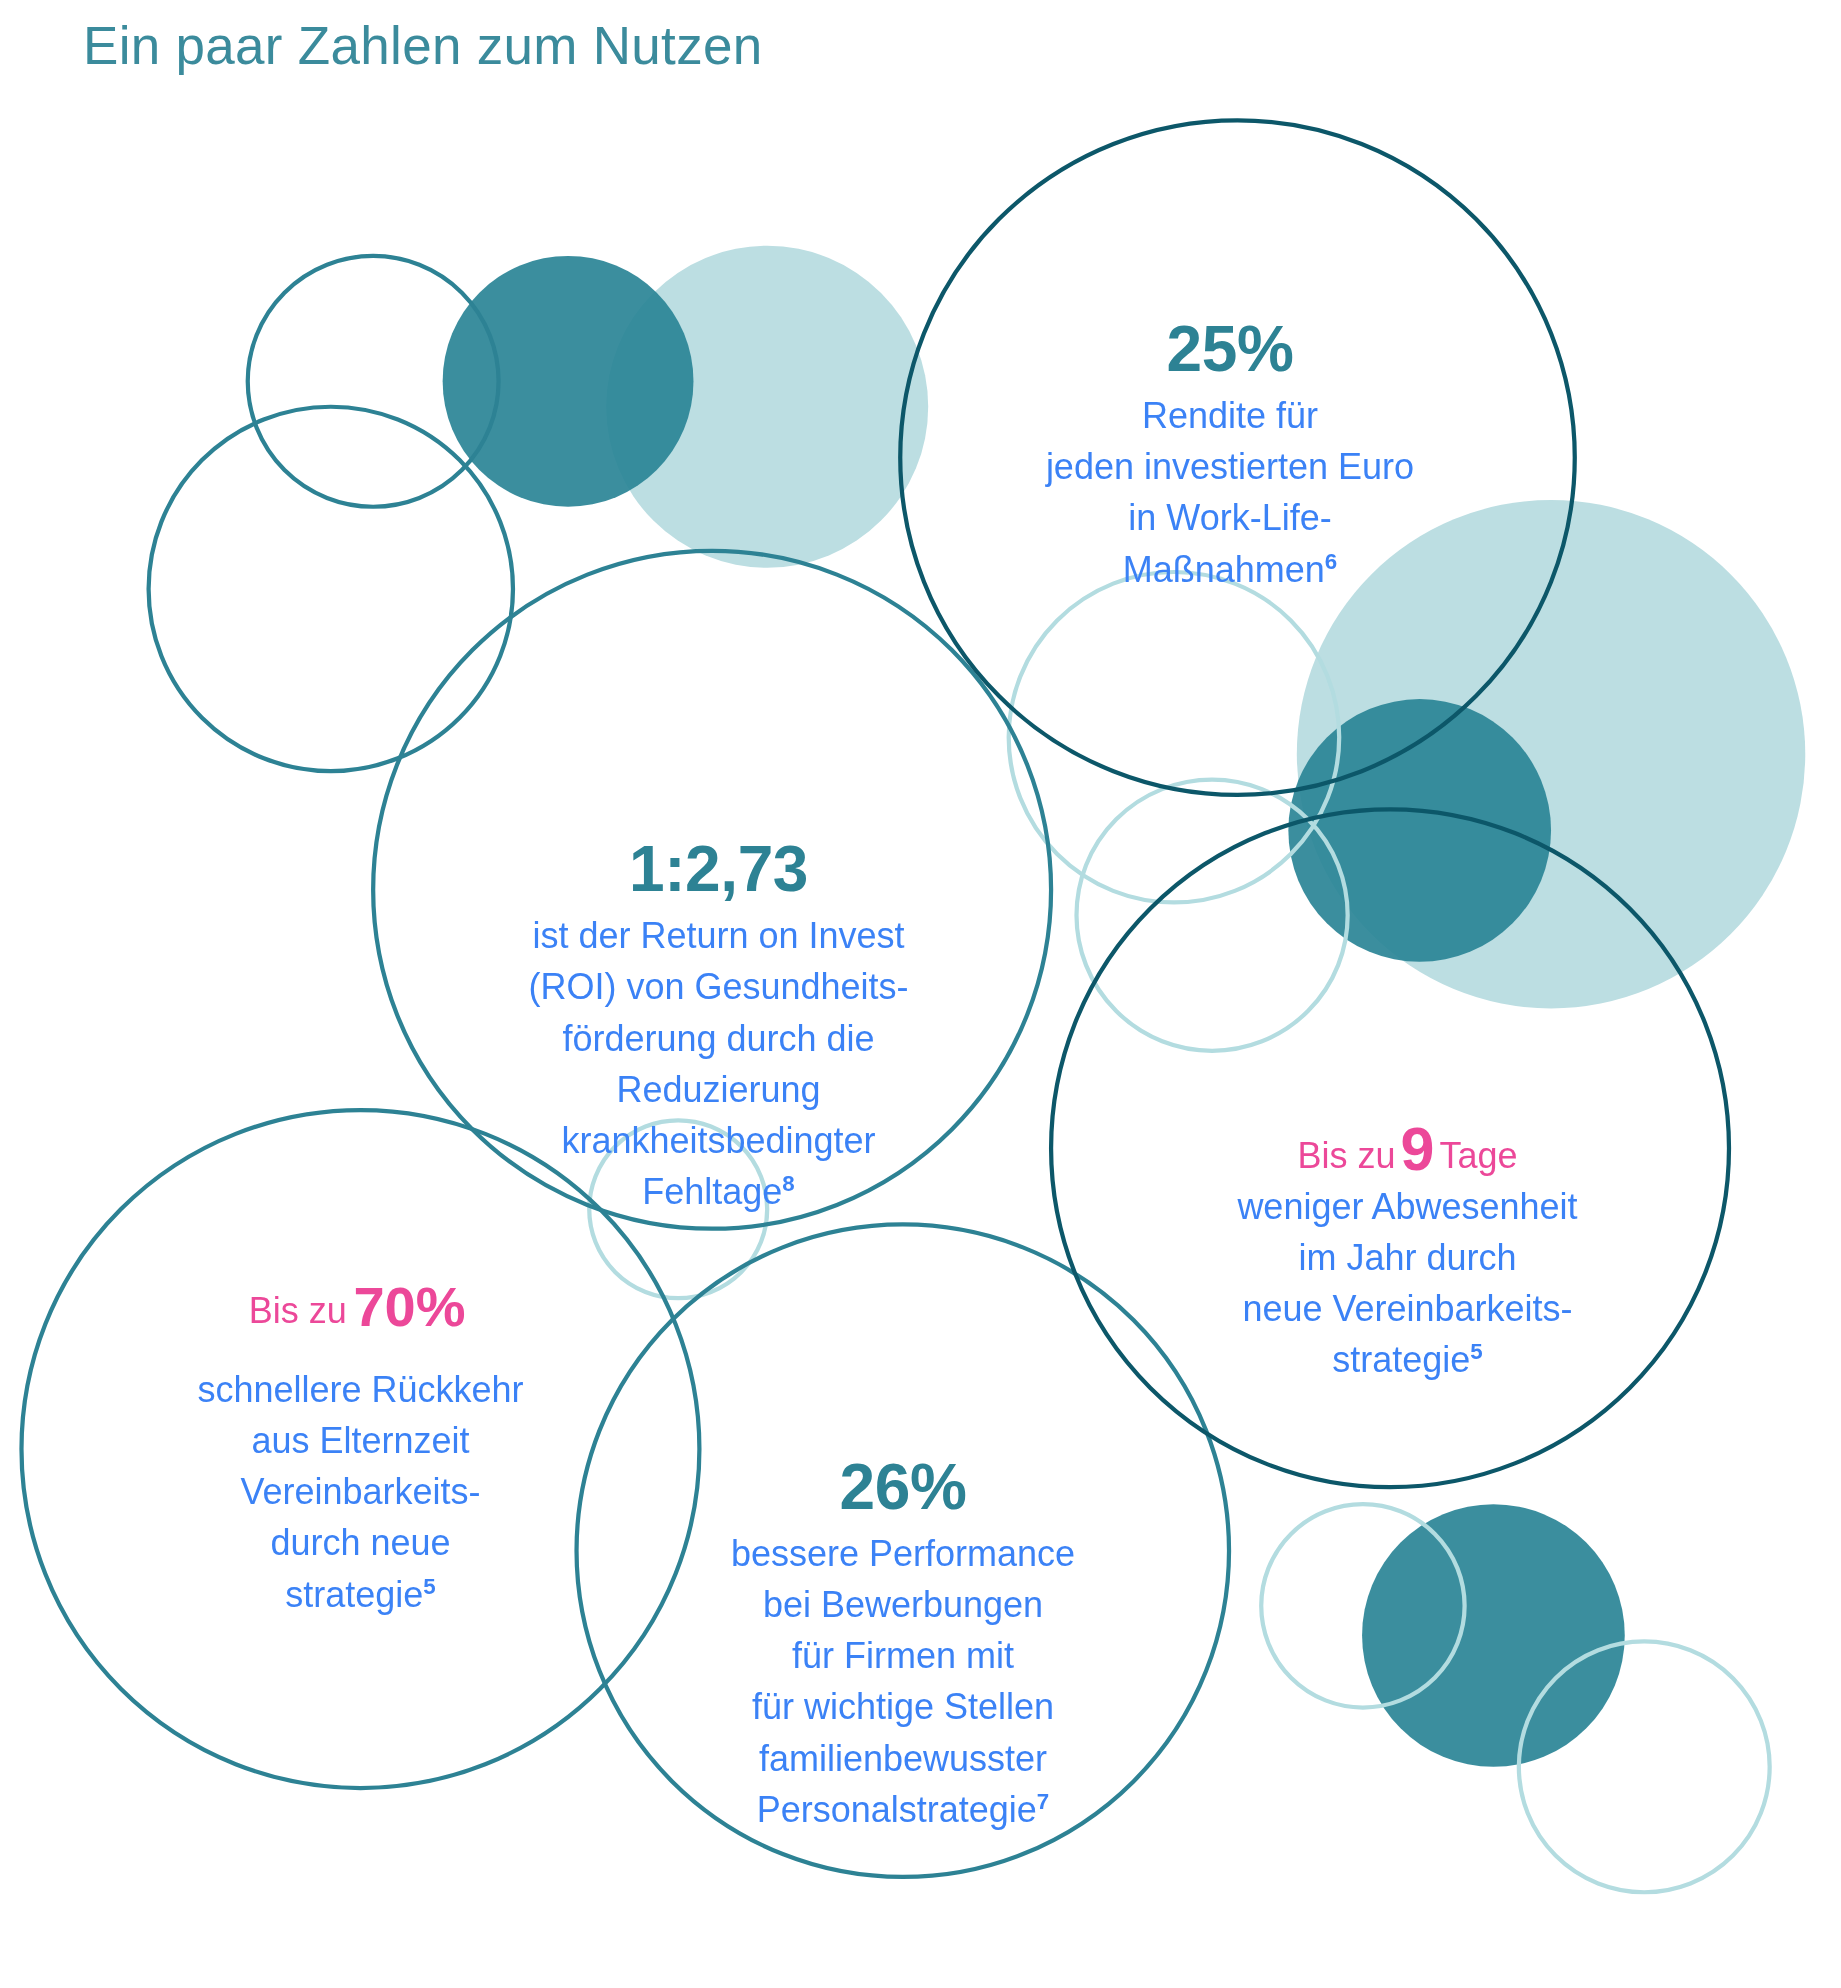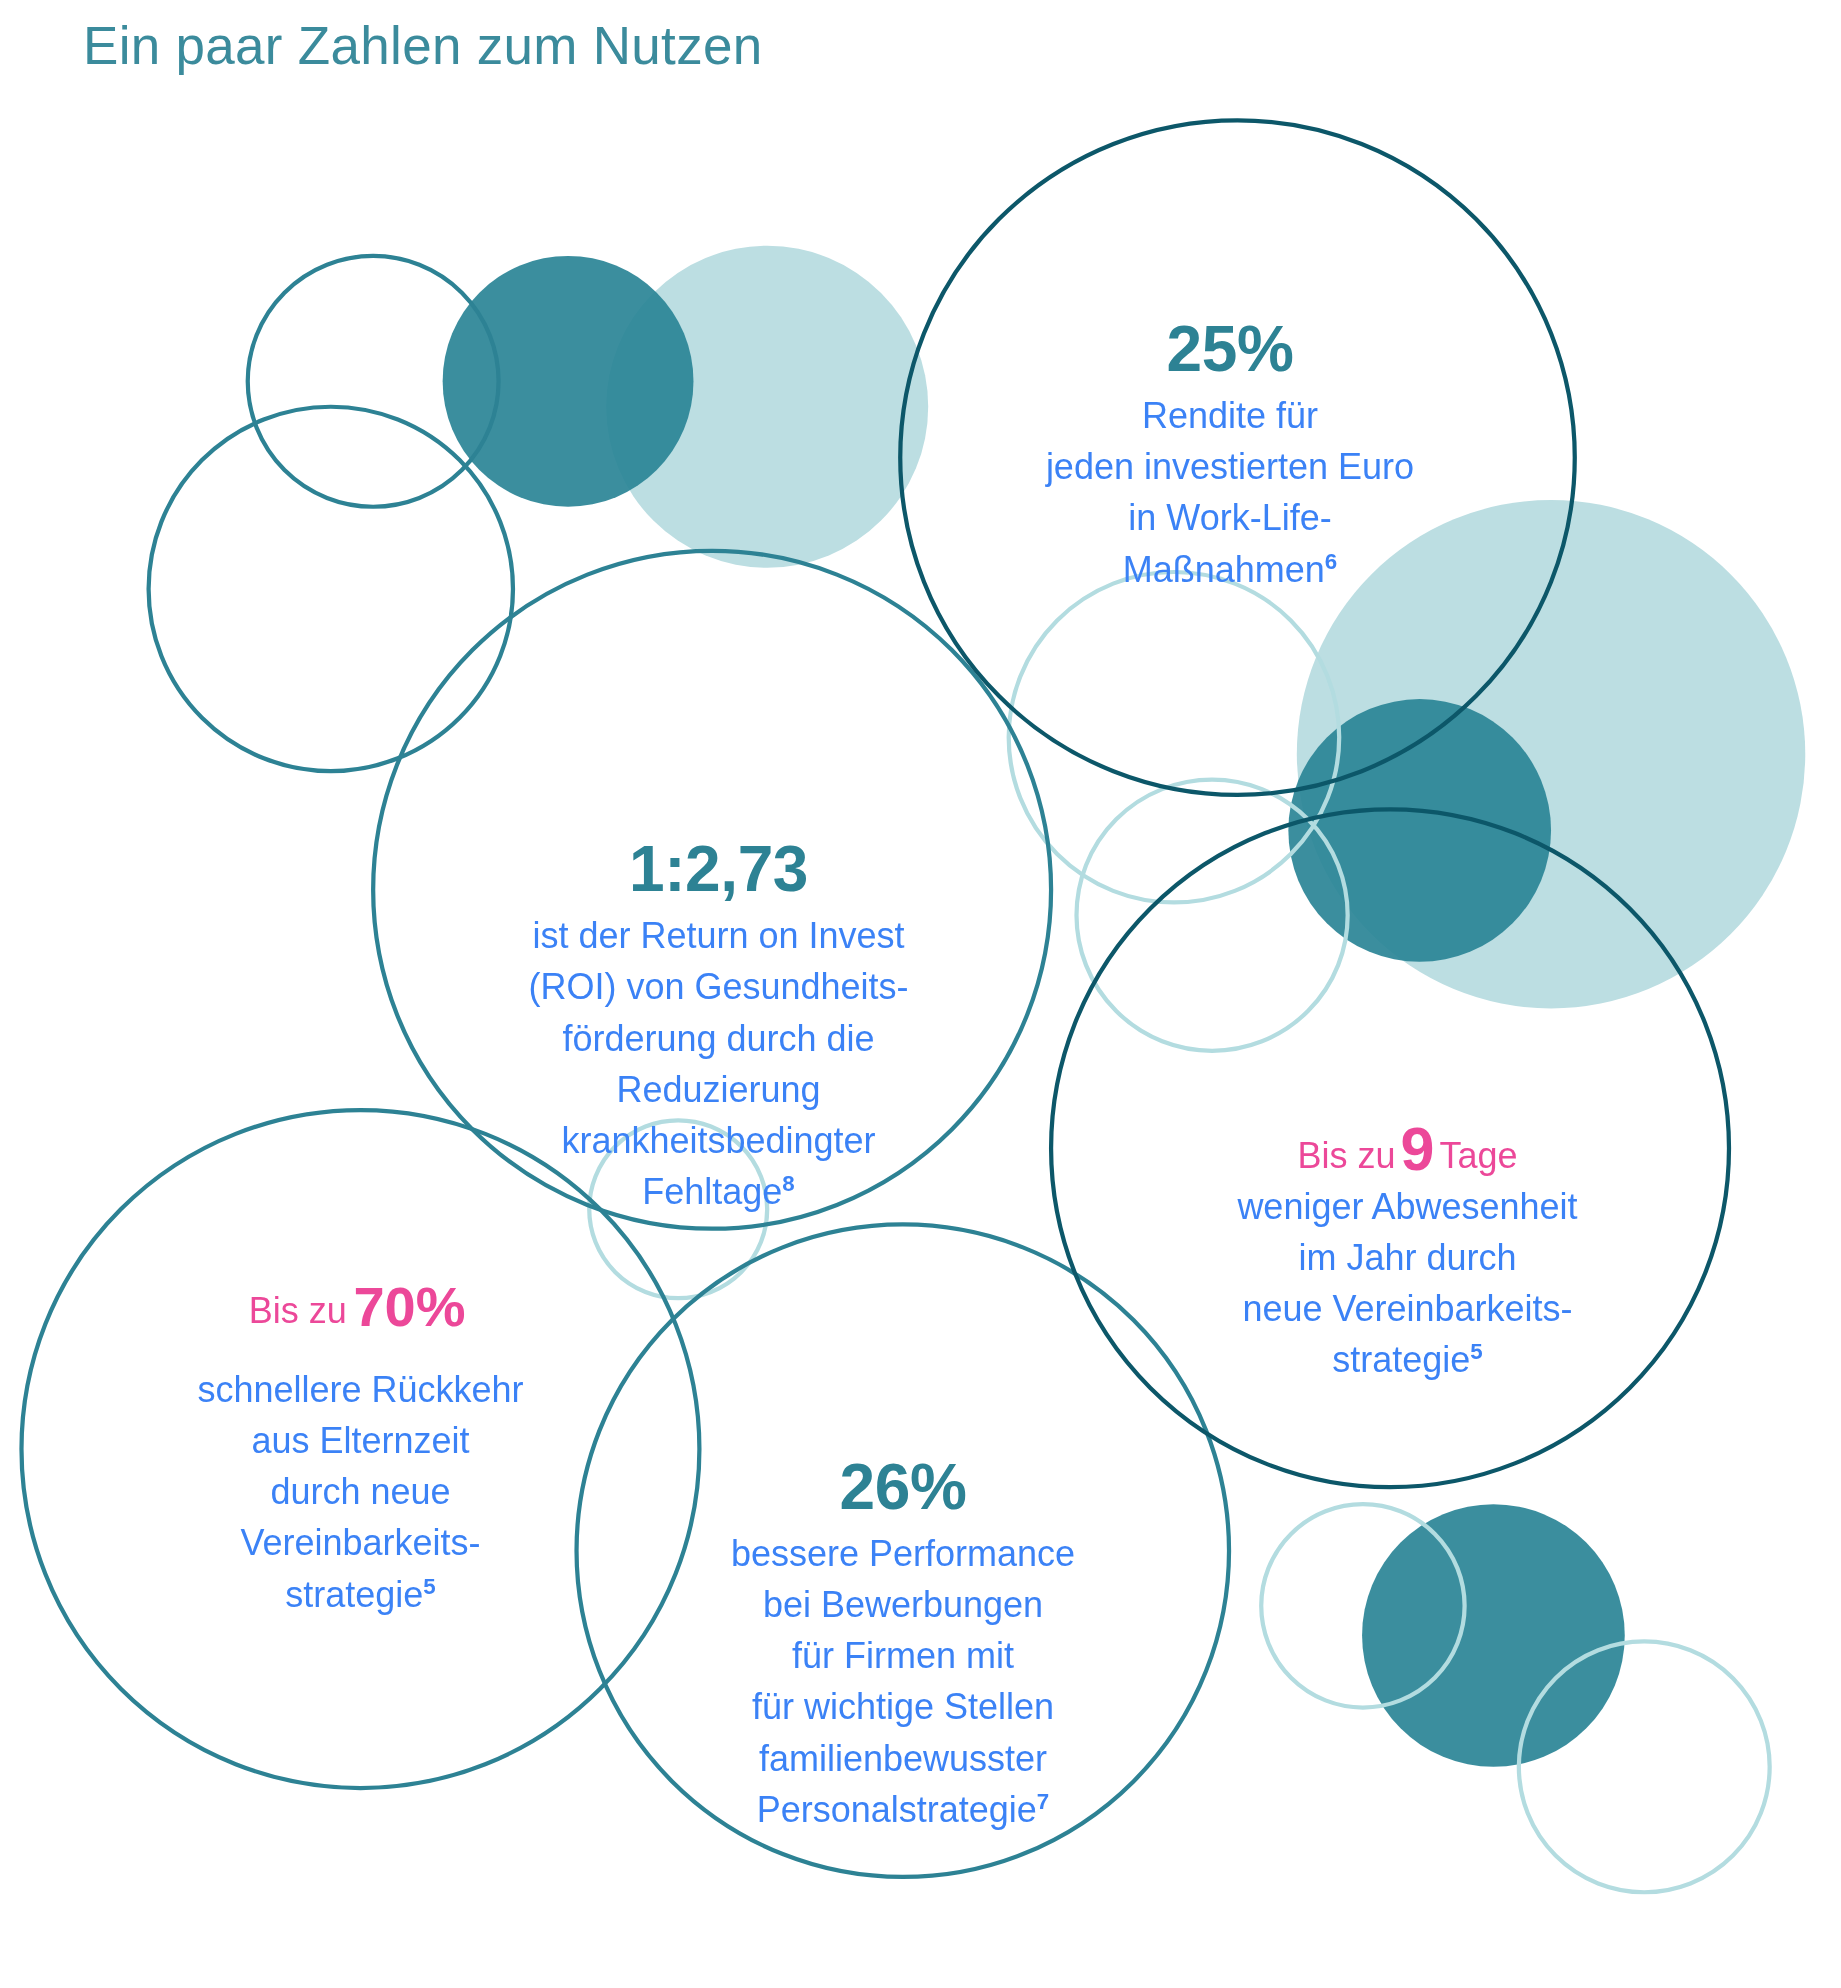--- a/index.html
+++ b/index.html
@@ -176,22 +176,22 @@
       <div>neue Vereinbarkeits-</div>
       <div><span>strategie</span><span class="sup">5</span></div>
     </div>
   </div>
 
   <div class="stat" id="stat-70">
     <div class="inline-head"><span>Bis zu</span><span class="num-sm">70%</span></div>
     <div class="stat-body">
       <div>schnellere Rückkehr</div>
       <div>aus Elternzeit</div>
+      <div>Vereinbarkeits-</div>
       <div>durch neue</div>
-      <div>Vereinbarkeits-</div>
       <div><span>strategie</span><span class="sup">5</span></div>
     </div>
   </div>
 
   <div class="stat" id="stat-26">
     <div class="stat-big">26%</div>
     <div class="stat-body">
       <div>bessere Performance</div>
       <div>bei Bewerbungen</div>
       <div>für Firmen mit</div>

